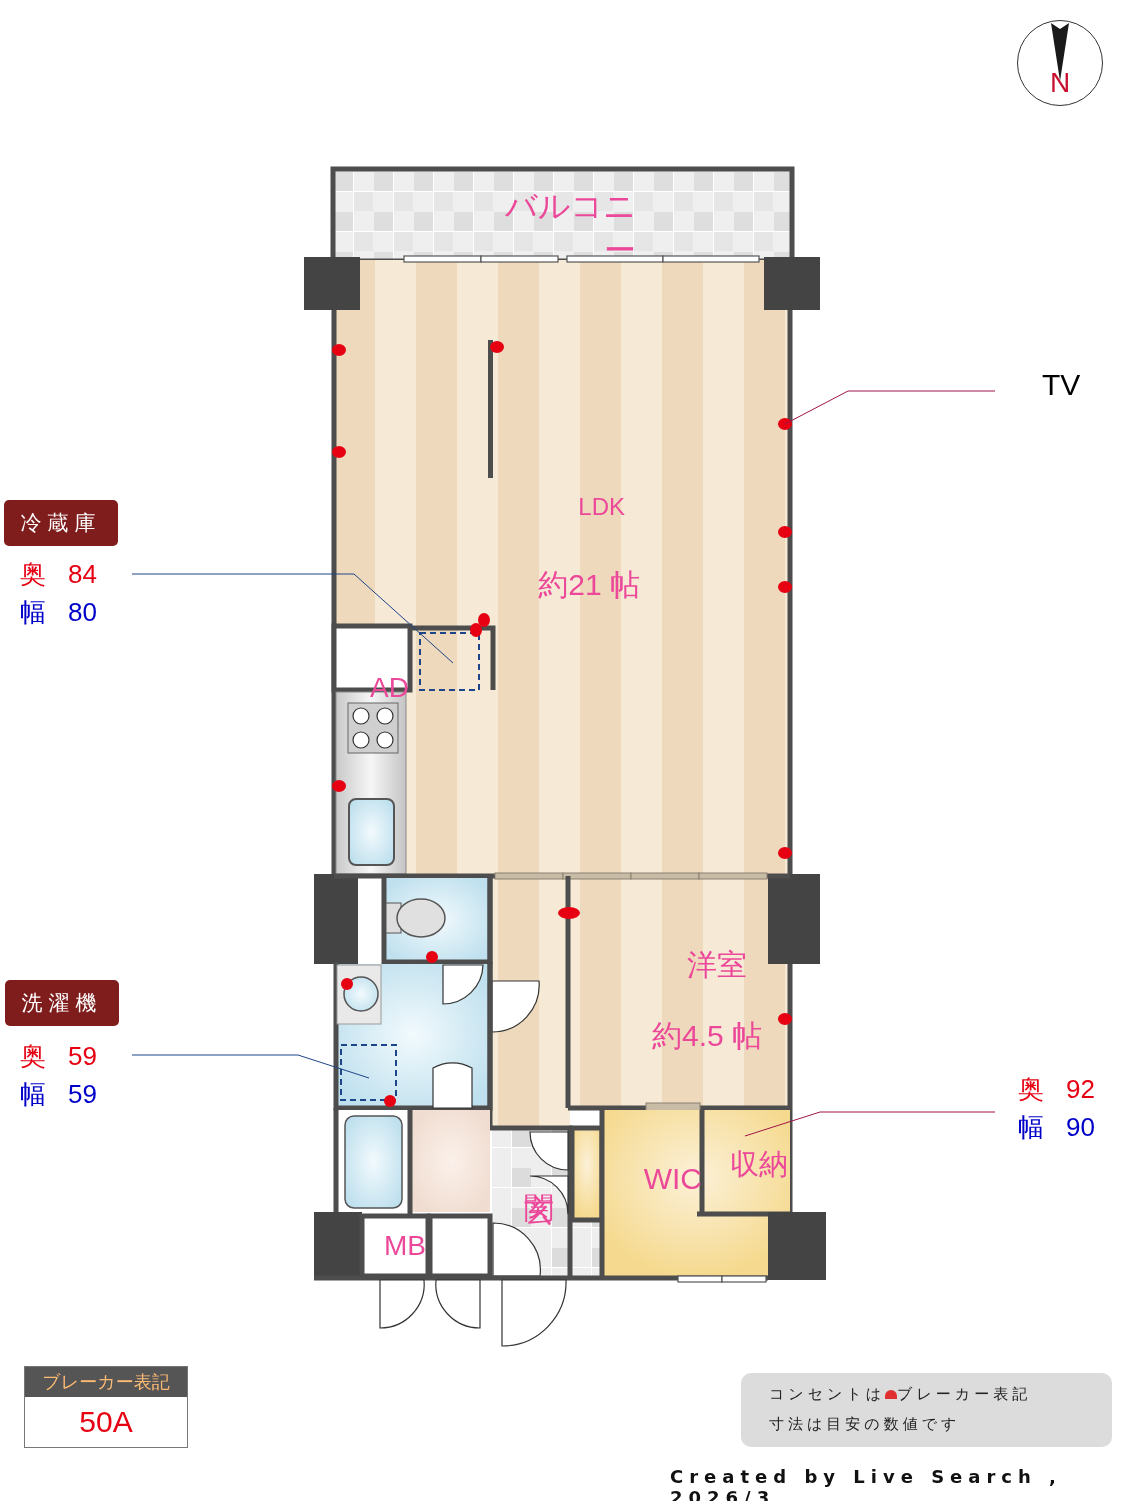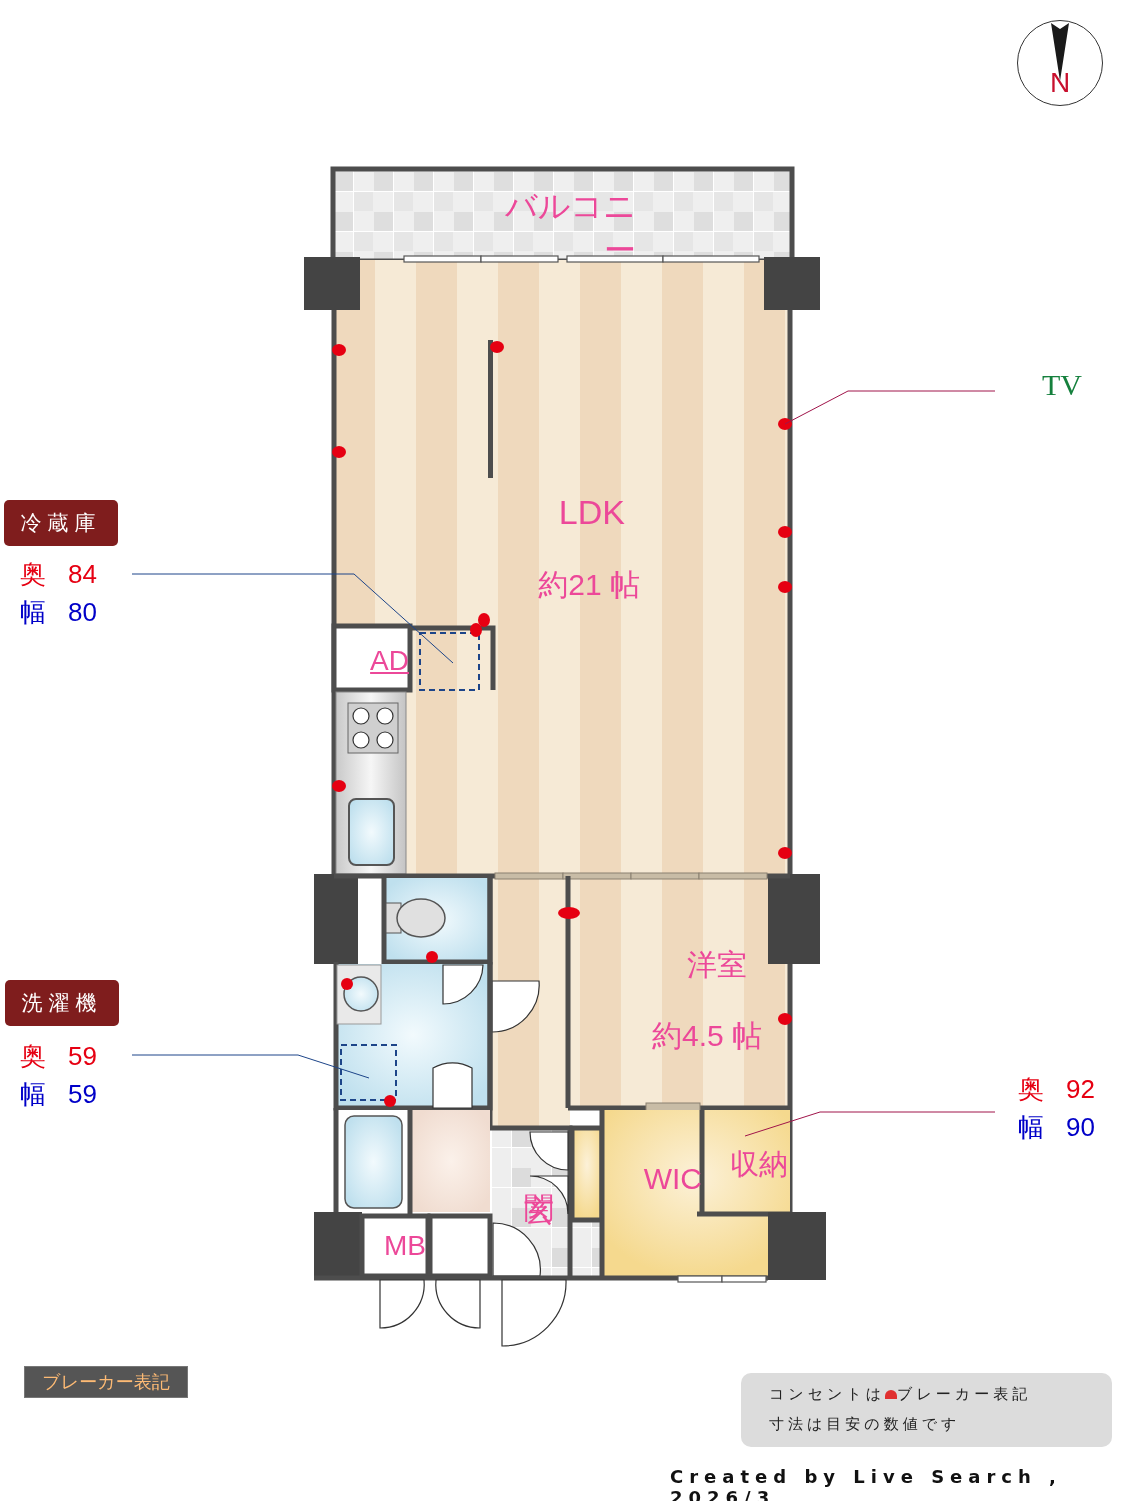--- a/index.html
+++ b/index.html
@@ -4,21 +4,21 @@
 <style>
   html,body{margin:0;padding:0;background:#fff;}
   body{width:1125px;height:1501px;position:relative;overflow:hidden;font-family:"DejaVu Sans","Liberation Sans",sans-serif;}
   .abs{position:absolute;}
   .plan{position:absolute;left:0;top:0;}
   .tag{position:absolute;background:#7f1d1d;color:#fff;border-radius:5px;font-size:21px;letter-spacing:6px;text-align:center;line-height:46px;height:46px;width:114px;}
   .dim{position:absolute;font-size:26px;line-height:38px;font-family:"Liberation Sans","DejaVu Sans",sans-serif;}
   .dim .row{display:flex;gap:22px;}
   .red{color:#e60012;}
   .blue{color:#0000c8;}
-  .tv{position:absolute;left:1042px;top:368px;font-size:30px;color:#15803d;font-family:Liberation Serif, serif;}
+  .tv{position:absolute;left:1042px;top:368px;font-size:30px;color:#000000;font-family:Liberation Sans, sans-serif;}
   .room{position:absolute;color:#ec4899;font-family:"Liberation Sans","DejaVu Sans",sans-serif;text-align:right;}
   .breaker{position:absolute;left:24px;top:1366px;width:162px;border:1px solid #777;}
   .breaker .hd{background:#555;color:#fdba74;font-size:18px;text-align:center;height:30px;line-height:30px;}
   .breaker .val{background:#fff;color:#e60012;font-size:30px;text-align:center;height:50px;line-height:50px;font-family:"Liberation Sans",sans-serif;}
   .legend{position:absolute;left:741px;top:1373px;width:371px;height:74px;background:#dcdcdc;border-radius:10px;font-size:15px;letter-spacing:4px;color:#222;}
   .legend .l1{position:absolute;left:28px;top:12px;}
   .legend .l2{position:absolute;left:28px;top:42px;}
   .dot{display:inline-block;width:12px;height:9px;background:#e03030;border-radius:6px 6px 0 0;vertical-align:middle;}
   .credit{position:absolute;left:670px;top:1466px;font-size:18px;letter-spacing:6px;color:#111;font-weight:bold;font-family:"DejaVu Sans",sans-serif;}
   .compass{position:absolute;left:1017px;top:20px;width:86px;height:86px;border:1.5px solid #333;border-radius:50%;box-sizing:border-box;}
@@ -190,23 +190,23 @@
 </svg>
 
 <div class="compass">
   <svg class="abs" style="left:0;top:0" width="86" height="86">
     <path d="M33 2L42 8L51 2L42 60Z" fill="#1a1a1a"></path>
   </svg>
   <div class="n">N</div>
 </div>
 
 <div class="room" style="left:496px;top:185px;width:140px;font-size:32px;">バルコニー</div>
-<div class="room" style="left:505px;top:493px;width:120px;font-size:34px;">LDK</div>
+<div class="room" style="left:505px;top:493px;width:120px;font-size:24px;">LDK</div>
 <div class="room" style="left:490px;top:565px;width:150px;font-size:30px;">約21 帖</div>
-<div class="room" style="left:335px;top:645px;width:74px;font-size:28px;text-decoration:underline;">AD</div>
+<div class="room" style="left:335px;top:672px;width:74px;font-size:28px;">AD</div>
 <div class="room" style="left:627px;top:945px;width:120px;font-size:30px;">洋室</div>
 <div class="room" style="left:612px;top:1016px;width:150px;font-size:30px;">約4.5 帖</div>
 <div class="room" style="left:612px;top:1162px;width:90px;font-size:30px;">WIC</div>
 <div class="room" style="left:706px;top:1145px;width:82px;font-size:29px;">収納</div>
 <div class="room" style="left:512px;top:1170px;width:44px;font-size:30px;line-height:34px;writing-mode:vertical-rl;">玄関</div>
 <div class="room" style="left:364px;top:1230px;width:62px;font-size:28px;">MB</div>
 
 <div class="tv">TV</div>
 
 <div class="tag" style="left:4px;top:500px;">冷蔵庫</div>
@@ -239,20 +239,21 @@
       <span>92</span>
     </div>
   <div class="row blue">
       <span>幅</span>
       <span>90</span>
     </div>
 </div>
 
 <div class="breaker">
   <div class="hd">ブレーカー表記</div>
+  <div class="val">50A</div>
 </div>
 
 <div class="legend">
   <div class="l1">
     <span>コンセントは</span><span class="dot"></span><span>ブレーカー表記</span>
   </div>
   <div class="l2">寸法は目安の数値です</div>
 </div>
 
 <div class="credit">Created by Live Search , 2026/3</div>

